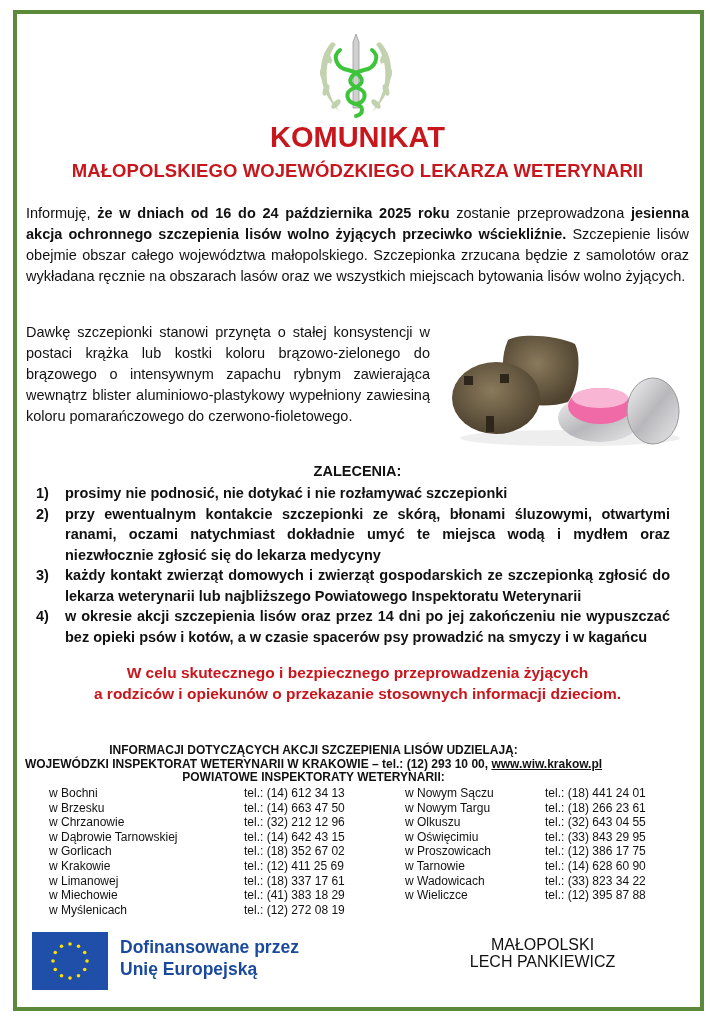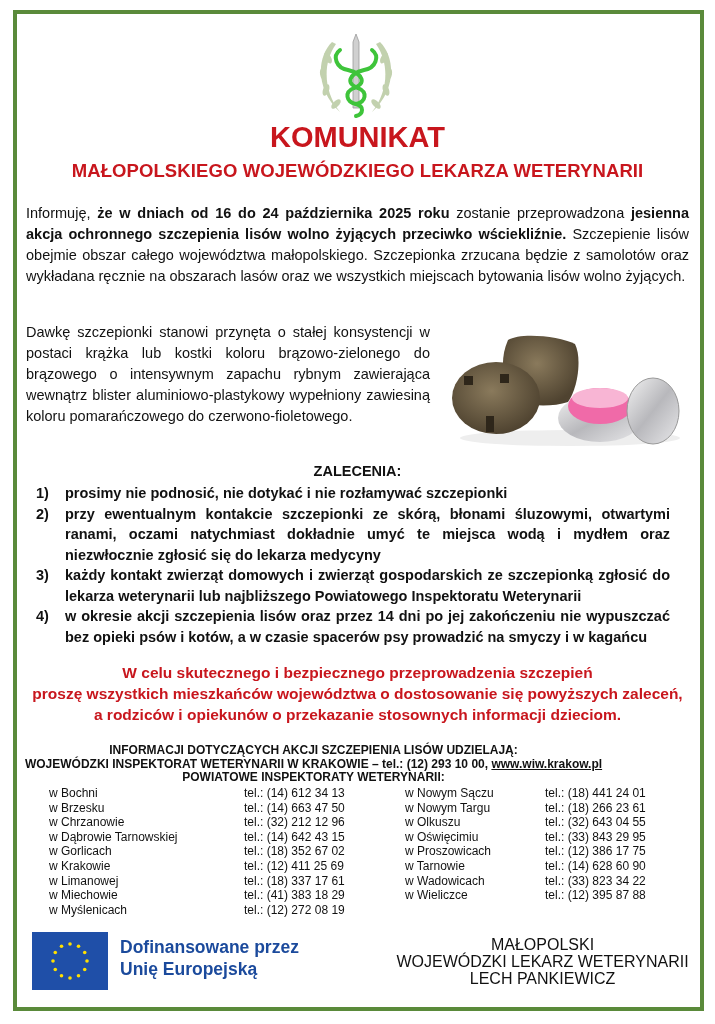--- a/index.html
+++ b/index.html
@@ -98,22 +98,21 @@
 
 <div class="abs zal-h">ZALECENIA:</div>
 <ol class="recs">
   <li><span class="num">1)</span><span>prosimy nie podnosić, nie dotykać i nie rozłamywać szczepionki</span></li>
   <li><span class="num">2)</span><span>przy ewentualnym kontakcie szczepionki ze skórą, błonami śluzowymi, otwartymi ranami, oczami natychmiast dokładnie umyć te miejsca wodą i mydłem oraz niezwłocznie zgłosić się do lekarza medycyny</span></li>
   <li><span class="num">3)</span><span>każdy kontakt zwierząt domowych i zwierząt gospodarskich ze szczepionką zgłosić do lekarza weterynarii lub najbliższego Powiatowego Inspektoratu Weterynarii</span></li>
   <li><span class="num">4)</span><span>w okresie akcji szczepienia lisów oraz przez 14 dni po jej zakończeniu nie wypuszczać bez opieki psów i kotów, a w czasie spacerów psy prowadzić na smyczy i w kagańcu</span></li>
 </ol>
 
 <div class="abs appeal">
-  <div>W celu skutecznego i bezpiecznego przeprowadzenia szczepień</div>
-  <div>proszę wszystkich mieszkańców województwa o dostosowanie się powyższych zaleceń,</div>
+  <div>W celu skutecznego i bezpiecznego przeprowadzenia żyjących</div>
   <div>a rodziców i opiekunów o przekazanie stosownych informacji dzieciom.</div>
 </div>
 
 <div class="abs info">
   <div>INFORMACJI DOTYCZĄCYCH AKCJI SZCZEPIENIA LISÓW UDZIELAJĄ:</div>
   <div><span>WOJEWÓDZKI INSPEKTORAT WETERYNARII W KRAKOWIE – tel.: (12) 293 10 00, </span><a>www.wiw.krakow.pl</a></div>
   <div>POWIATOWE INSPEKTORATY WETERYNARII:</div>
 </div>
 
 <div class="abs contacts c-left">
@@ -207,15 +206,14 @@
       <circle cx="29.50" cy="14.28" r="1.8"></circle>
     </g>
 </svg>
 <div class="abs eu-text">
   <div>Dofinansowane przez</div>
   <div>Unię Europejską</div>
 </div>
 
 <div class="abs sign">
   <div>MAŁOPOLSKI</div>
-  <div>WOJEWÓDZKI LEKARZ WETERYNARII</div>
   <div>LECH PANKIEWICZ</div>
 </div>
 
 </body></html>

